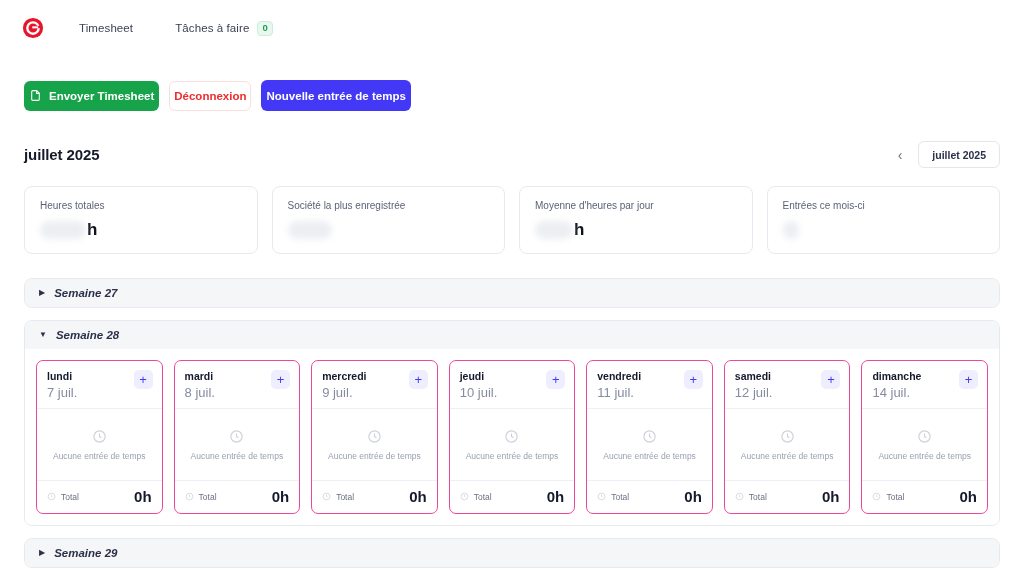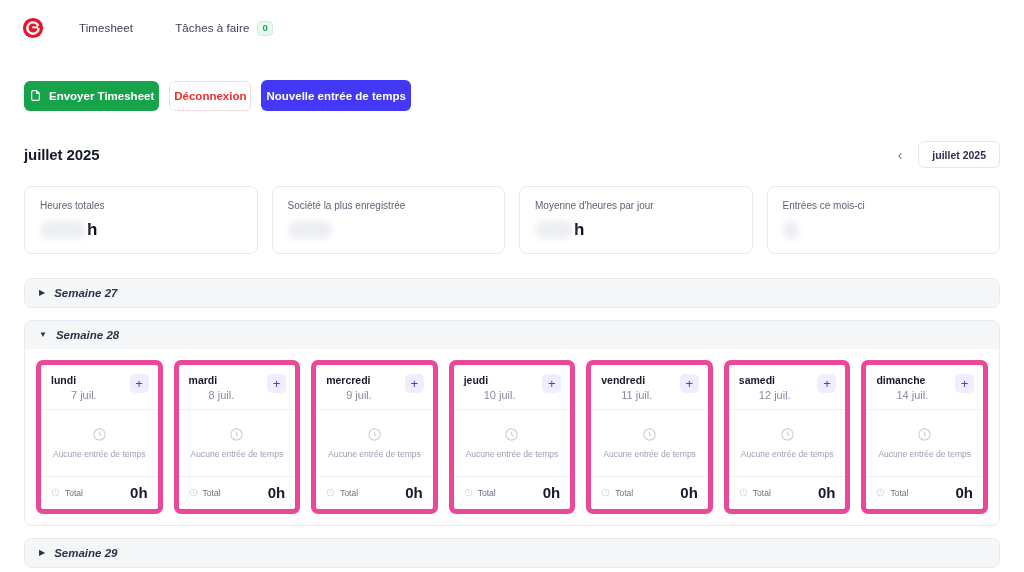--- a/index.html
+++ b/index.html
@@ -201,21 +201,21 @@
   .week-title { font-size: 11.5px; font-weight: bold; color: #2b3149; font-style: italic; }
 
   .days {
     display: grid;
     grid-template-columns: repeat(7, 1fr);
     gap: 11px;
     padding: 11px;
     background: #ffffff;
   }
   .day-card {
-    border: 5px solid #ec4899;
+    border: 1px solid #ec4899;
     border-radius: 7px;
     background: #ffffff;
     display: flex;
     flex-direction: column;
     min-height: 154px;
     overflow: hidden;
   }
   .day-head {
     display: flex;
     align-items: flex-start;
@@ -223,24 +223,23 @@
     padding: 9px 9px 8px 10px;
     border-bottom: 1px solid #eef0f4;
   }
   .day-name {
     font-size: 10.5px;
     font-weight: bold;
     color: #151a2b;
     line-height: 1.25;
   }
   .day-date {
-    font-size: 11px;
+    font-size: 13px;
     color: #868ca0;
     margin-top: 2px;
-    margin-left: 20px;
   }
   .add-btn {
     width: 19px; height: 19px;
     border-radius: 5px;
     border: none;
     background: #eeeefe;
     color: #4338f5;
     font-size: 13px;
     line-height: 1;
     display: flex;

